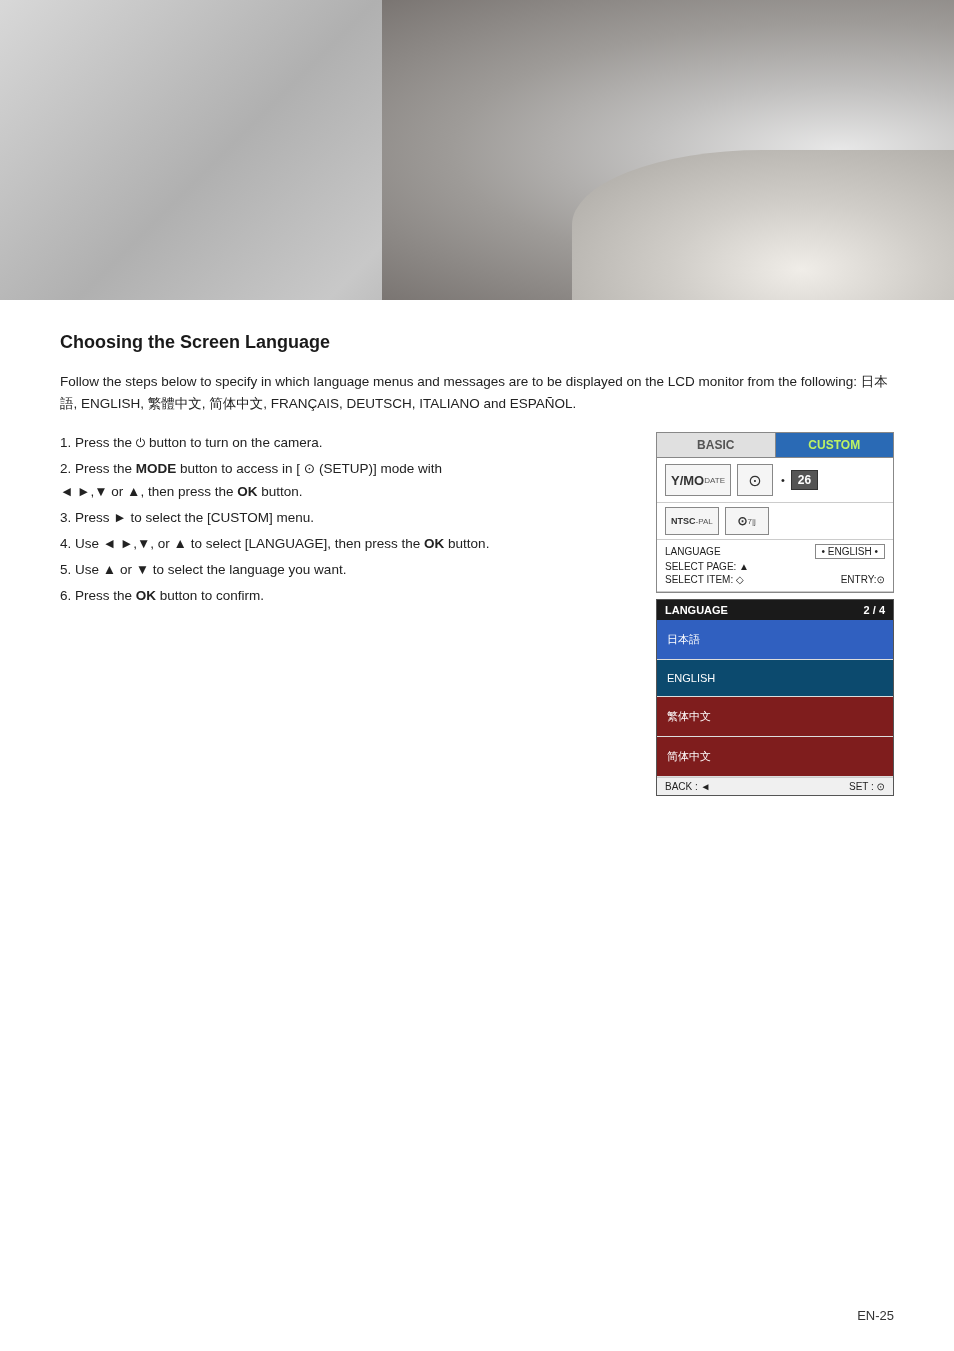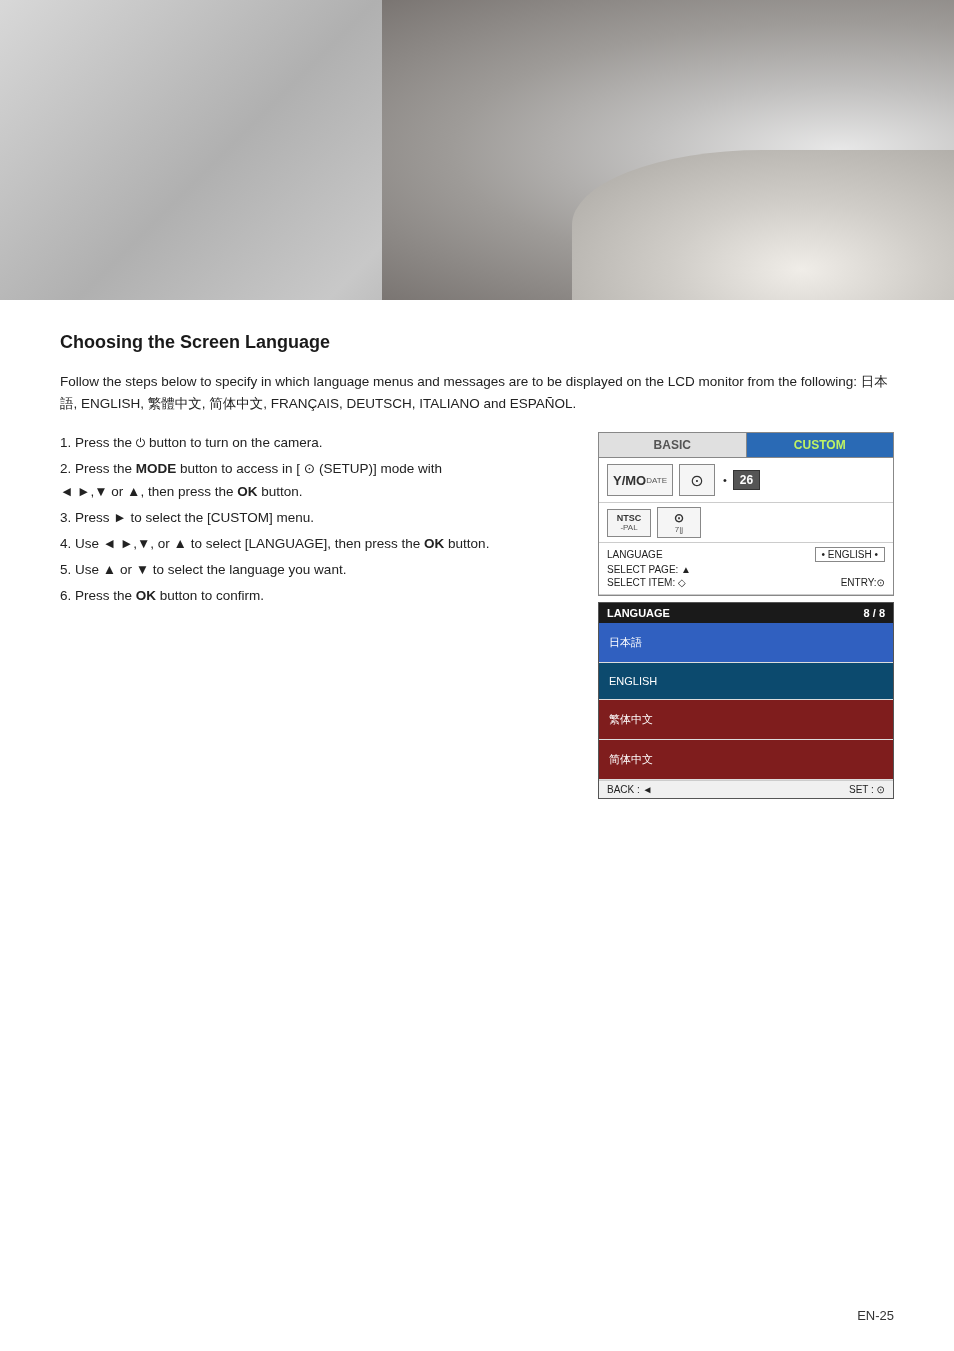--- a/index.html
+++ b/index.html
@@ -81,21 +81,21 @@
     
     .content-columns {
       display: flex;
       gap: 30px;
       align-items: flex-start;
     }
     .left-column {
       flex: 1;
     }
     .right-column {
-      width: 296px;
+      width: 238px;
       flex-shrink: 0;
       margin-left: 11px;
     }
 
     
     .camera-ui {
       border: 1px solid #888;
       background: #fff;
       font-size: 11px;
     }
@@ -156,21 +156,20 @@
       color: #fff;
       font-size: 12px;
       font-weight: bold;
       padding: 2px 6px;
       border: 1px solid #333;
     }
     .cam-icon-box2 {
       border: 1px solid #888;
       background: #f5f5f5;
       display: flex;
-      flex-direction: column;
       align-items: center;
       justify-content: center;
       padding: 3px 5px;
       font-size: 9px;
       min-width: 44px;
       min-height: 28px;
       color: #333;
     }
     .cam-icon-box2 .cam-icon-symbol {
       font-size: 12px;
@@ -343,21 +342,21 @@
           <div class="camera-ui-info-row">
             <span>SELECT ITEM: ◇</span>
             <span class="entry-val">ENTRY:⊙</span>
           </div>
         </div>
       </div>
 
       <div class="language-menu">
         <div class="lang-menu-header">
           <span>LANGUAGE</span>
-          <span>8 / 8</span>
+          <span>2 / 4</span>
         </div>
         <div class="lang-menu-item highlighted-blue">
           <span>日本語</span>
         </div>
         <div class="lang-menu-item selected">
           <span>ENGLISH</span>
         </div>
         <div class="lang-menu-item highlighted-orange">
           <span>繁体中文</span>
         </div>

